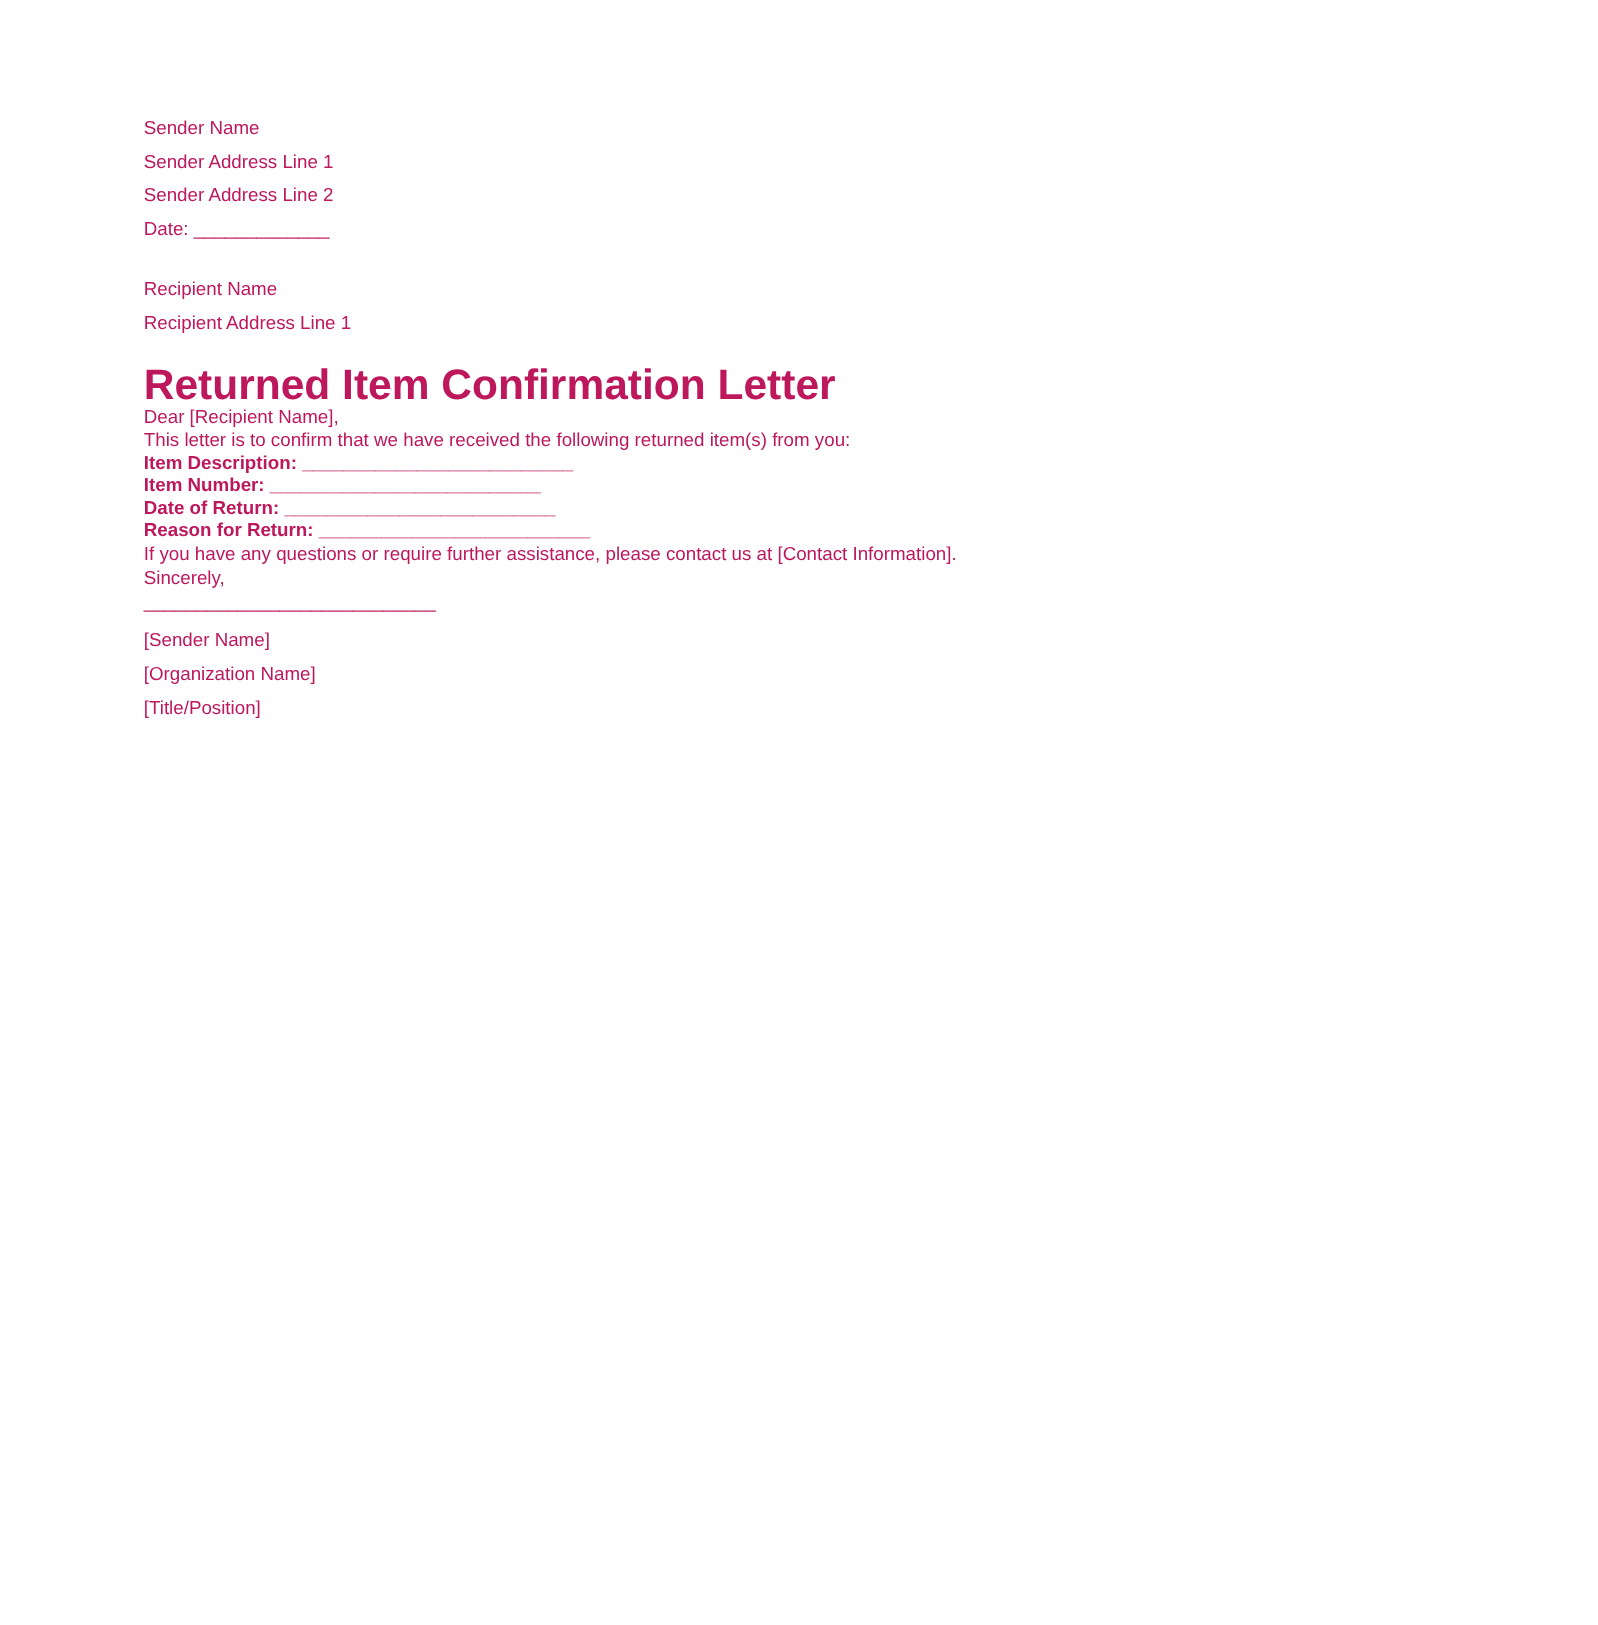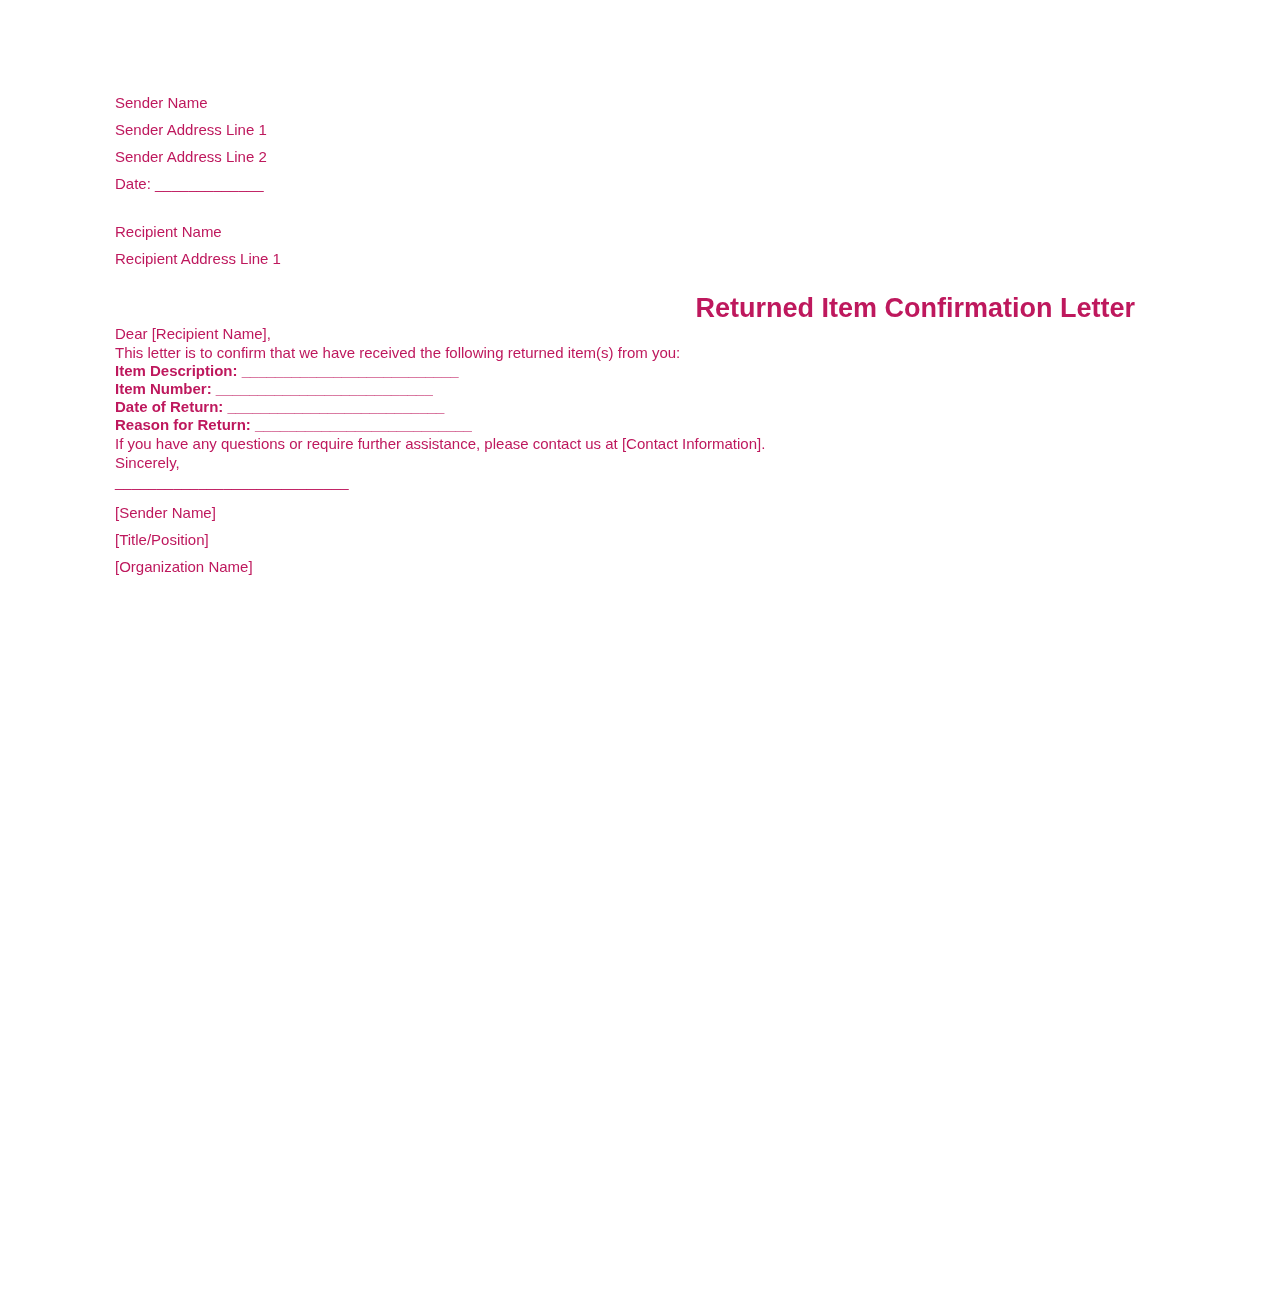--- a/index.html
+++ b/index.html
@@ -17,26 +17,25 @@
     font-size: 15px;
     line-height: 19px;
     color: #be185d;
     background: #ffffff;
     overflow: hidden;
   }
   .page p { margin: 0; }
   .addr p { line-height: 27px; }
   .recipient-block { margin-top: 21px; }
   .letter-title {
-    font-size: 27px;
+    font-size: 34px;
     line-height: 31px;
     font-weight: 700;
     margin: 21px 0 0;
     white-space: nowrap;
-    text-align: right;
   }
   .salutation { margin-top: 36px; }
   .intro { margin-top: 27px; }
   .fields-block { font-weight: 700; }
   .fields-block p { line-height: 18px; }
   .para-inspection { margin-top: 28px; }
   .para-contact { margin-top: 26px; }
   .closing { margin-top: 31px; }
   .signature-blank-line { margin-top: 41px; }
   .signature-block { margin-top: 8px; }
@@ -74,17 +73,17 @@
 
 
   <p class="para-contact">If you have any questions or require further assistance, please contact us at [Contact Information].</p>
 
   <p class="closing">Sincerely,</p>
 
   <p class="signature-blank-line">____________________________</p>
 
   <div class="signature-block">
     <p>[Sender Name]</p>
+    <p>[Organization Name]</p>
     <p>[Title/Position]</p>
-    <p>[Organization Name]</p>
   </div>
 
 </div>
 
 </body></html>

